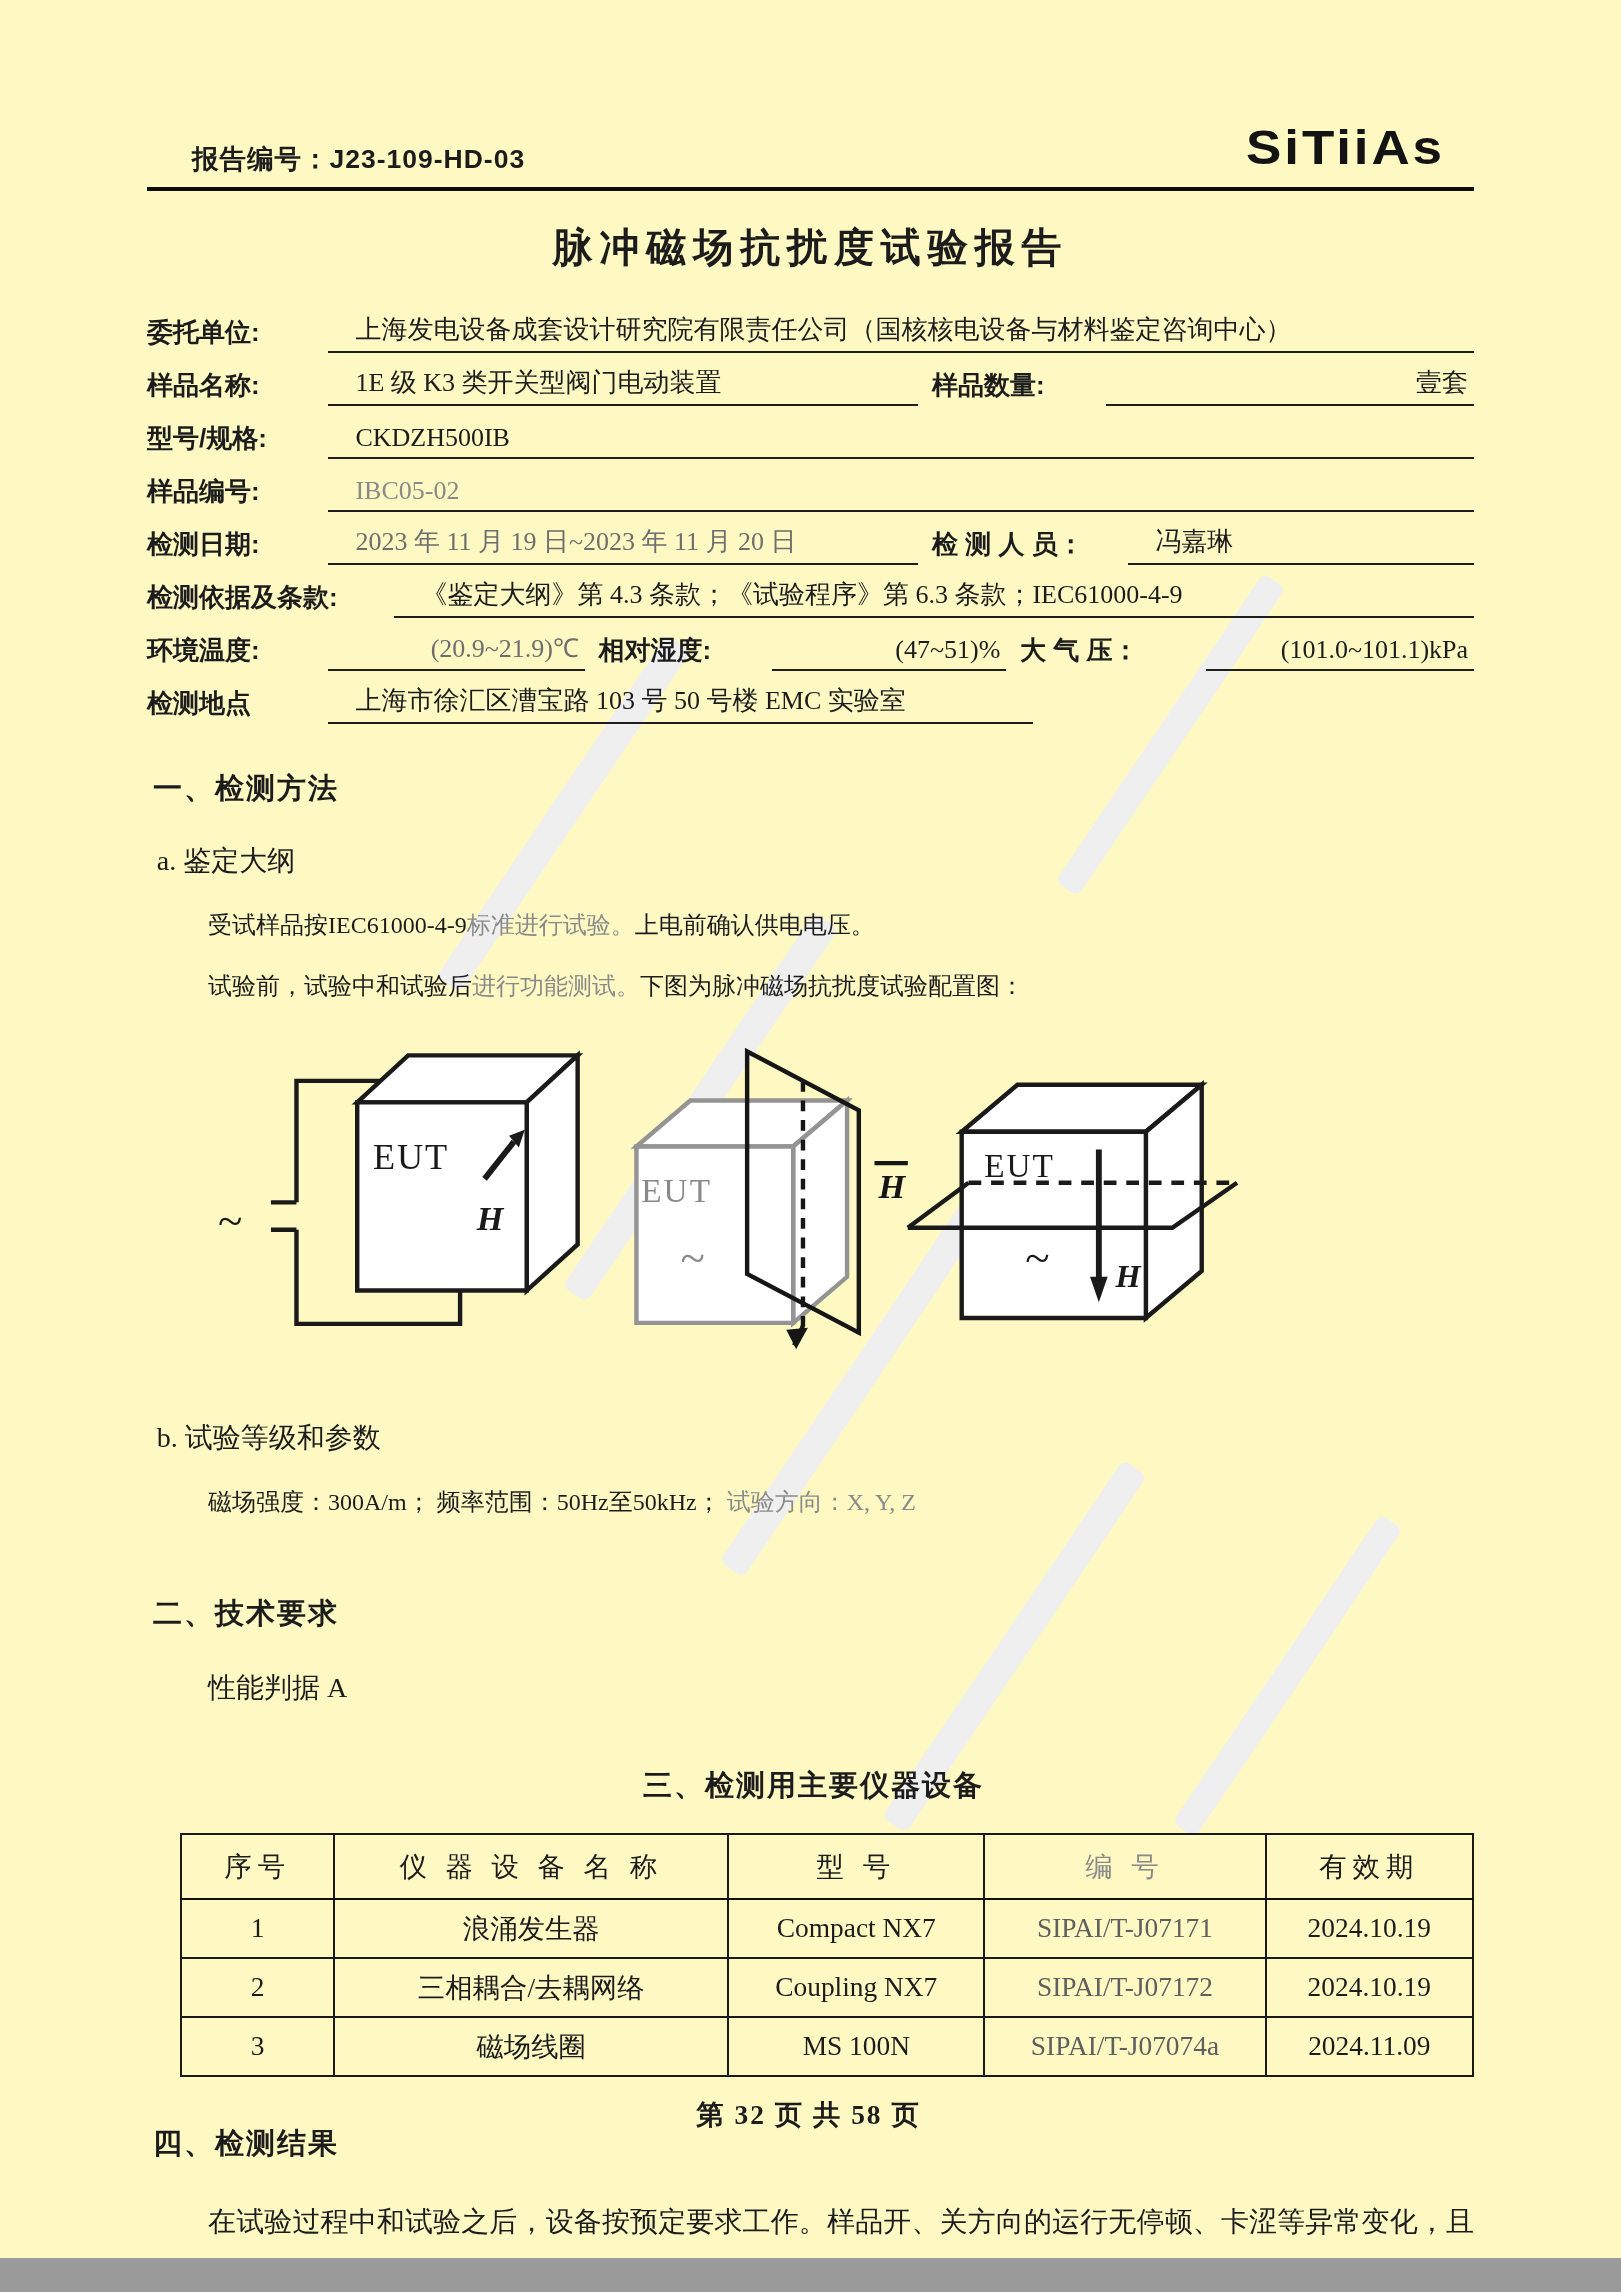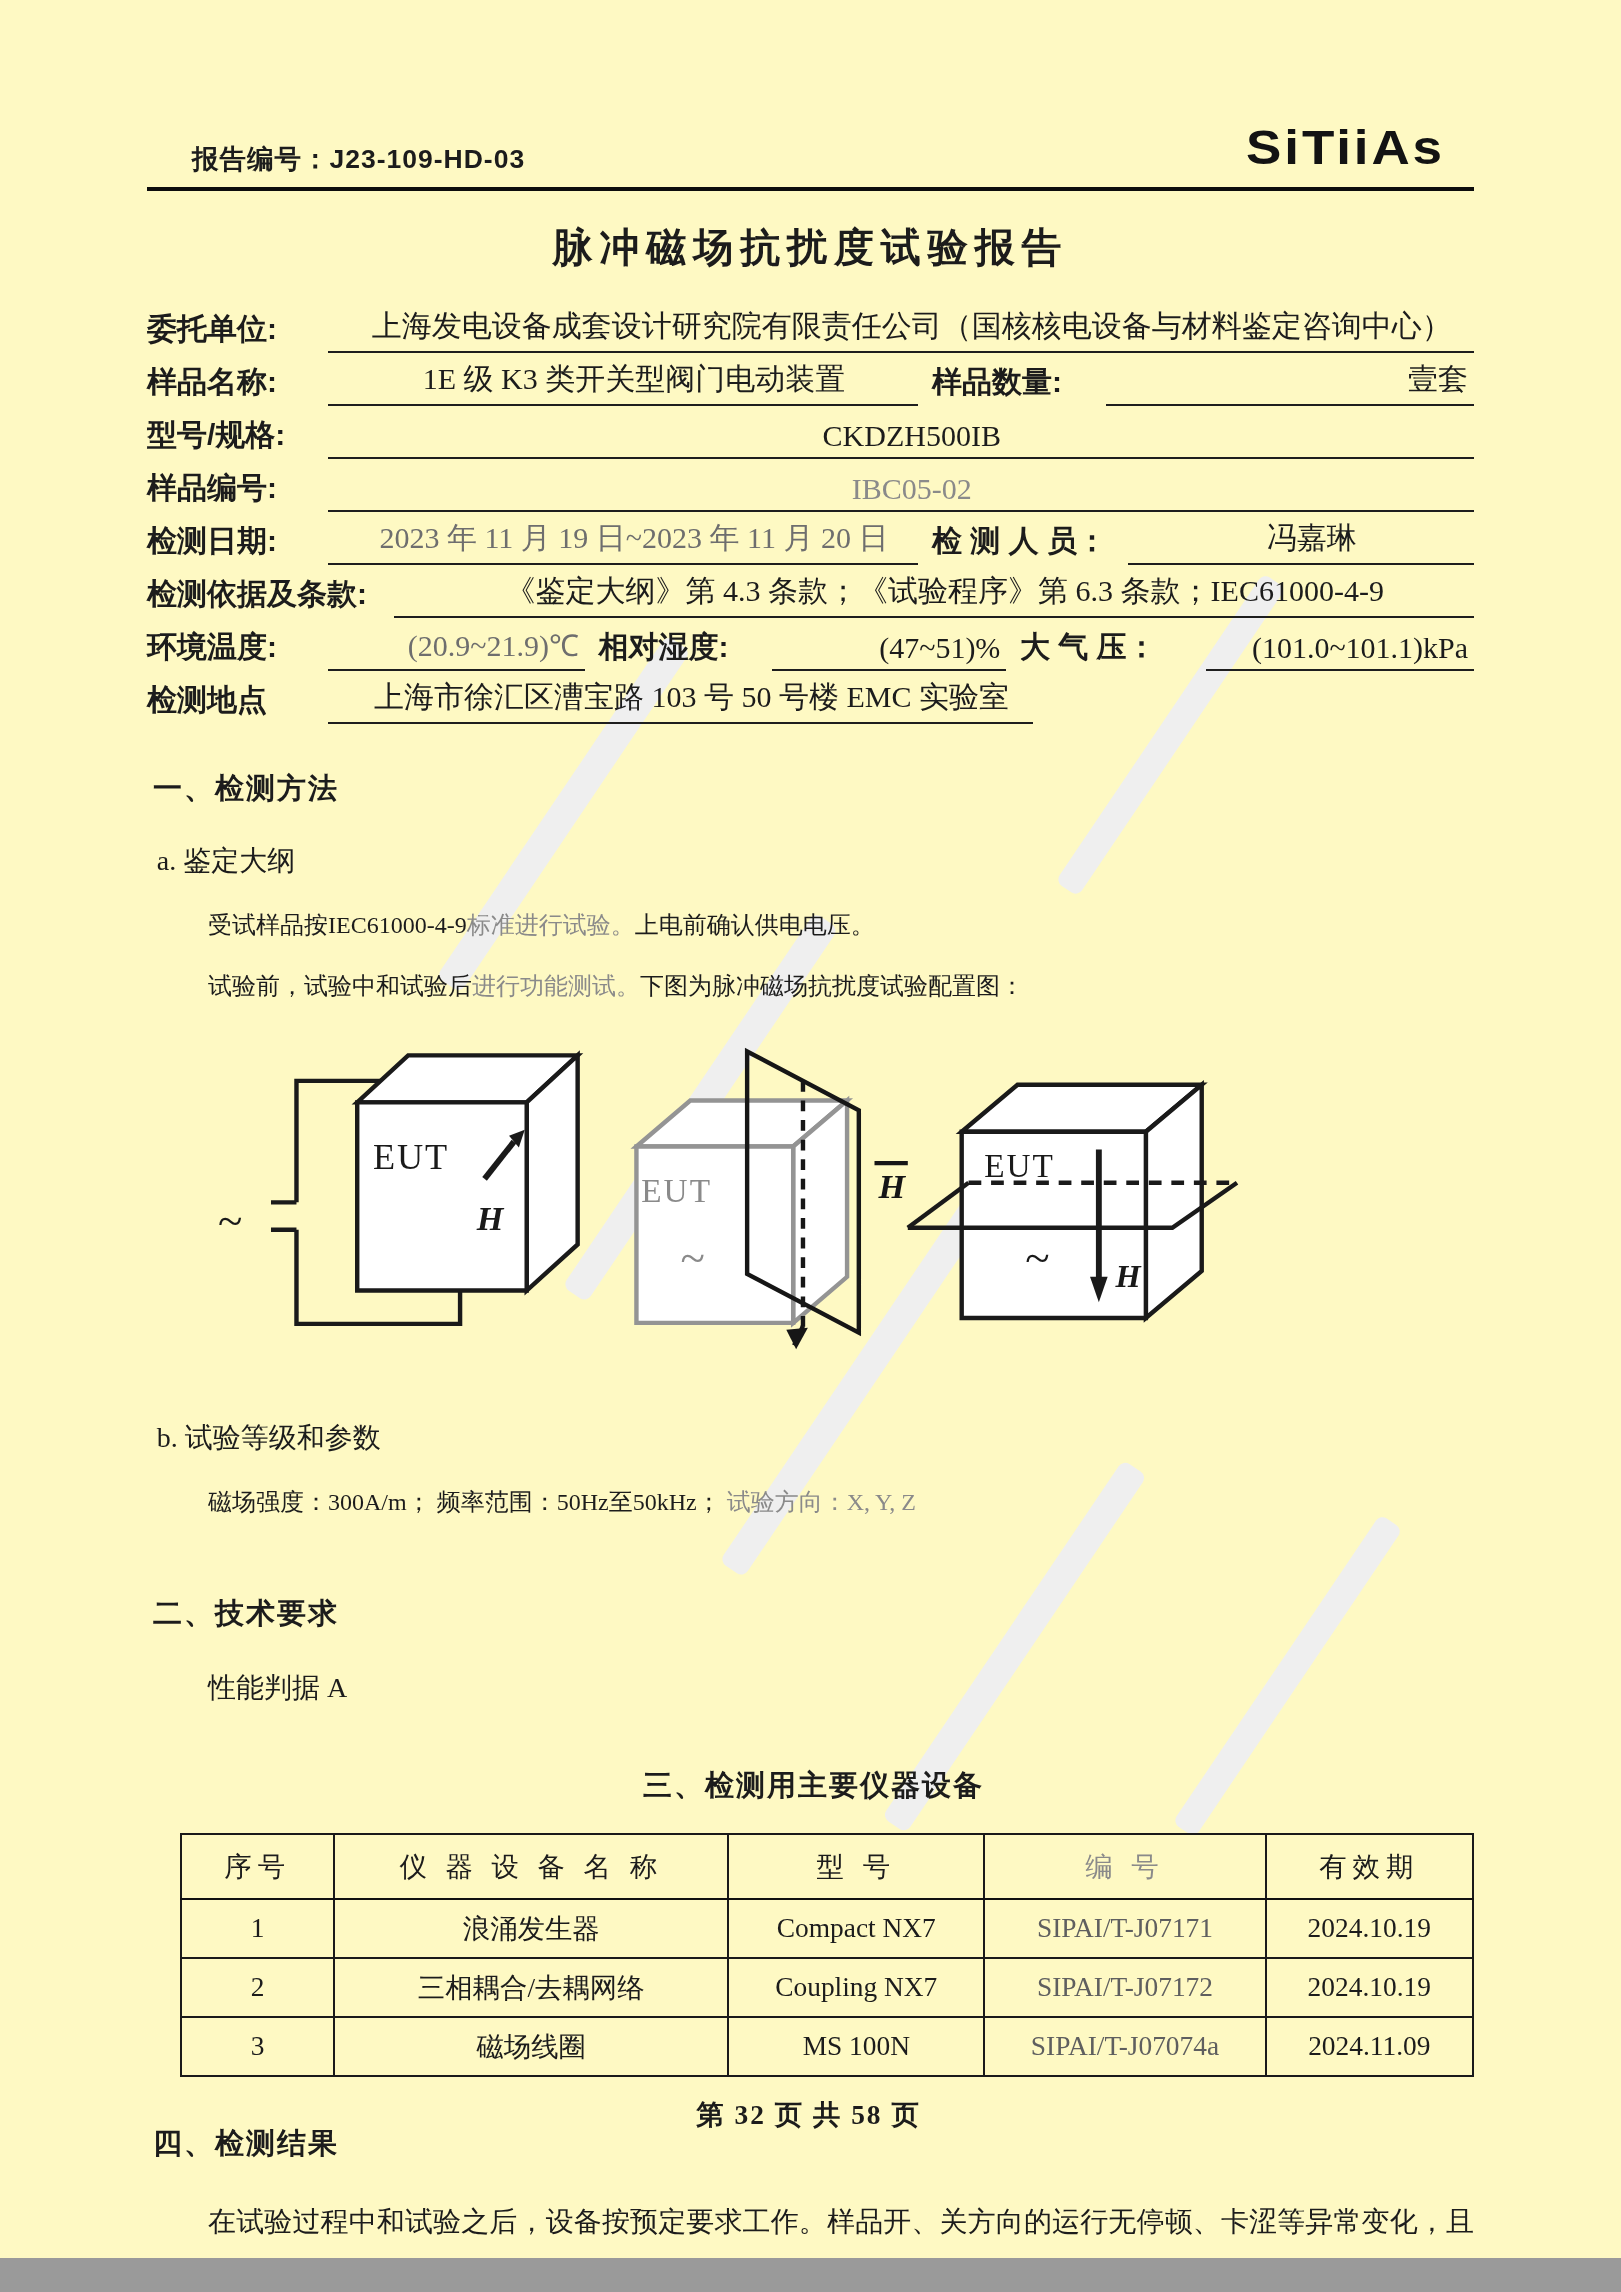--- a/index.html
+++ b/index.html
@@ -20,26 +20,26 @@
   
   .report-header{display:flex;justify-content:space-between;align-items:flex-end;}
   .report-no{font-family:"Liberation Sans", sans-serif;font-weight:700;font-size:26.5px;letter-spacing:1px;padding-left:45px;}
   .logo{font-family:"Liberation Sans", sans-serif;font-weight:900;font-size:53px;letter-spacing:2.9px;color:#131313;transform:scaleY(.92);margin-right:29px;}
   .header-rule{border:none;border-top:4.9px solid #0d0d0d;margin:9.8px 0 0 0;}
 
   
   .doc-title{text-align:center;font-family:"Liberation Sans", sans-serif;font-weight:700;font-size:40px;letter-spacing:6.9px;margin:29px 0 25.5px 0;}
 
   
-  .form{font-size:30px;}
+  .form{font-size:26px;}
   .frow{display:flex;align-items:flex-end;height:53px;}
   .flabel{font-family:"Liberation Sans", sans-serif;font-weight:700;flex:0 0 181px;white-space:nowrap;padding-bottom:2.9px;}
   .flabel.wide{flex:0 0 247px;}
   .flabel.mid{flex:0 0 174px;margin-left:13.7px;}
-  .fval{border-bottom:2.9px solid #1e1e1e;padding:0 5.9px 3.9px 27.4px;white-space:nowrap;overflow:hidden;text-align:center;}
+  .fval{border-bottom:2.9px solid #1e1e1e;padding:0 5.9px 3.9px 27.4px;white-space:nowrap;overflow:hidden;}
   .fval.grow{flex:1 1 auto;}
   .fval.center{text-align:right;padding-left:5.9px;}
   .spacer{flex:1 1 auto;}
   .faded{color:#8a8a8a;}
   .dim{color:#6e6e6e;}
 
   
   .sec-heading{font-family:"Liberation Sans", sans-serif;font-weight:700;font-size:29px;letter-spacing:2px;margin:45px 0 0 5.9px;}
   .sub-item{font-size:28px;margin:33px 0 0 9.8px;}
   .para{font-size:24px;margin:29px 0 0 0;padding-left:61px;}

